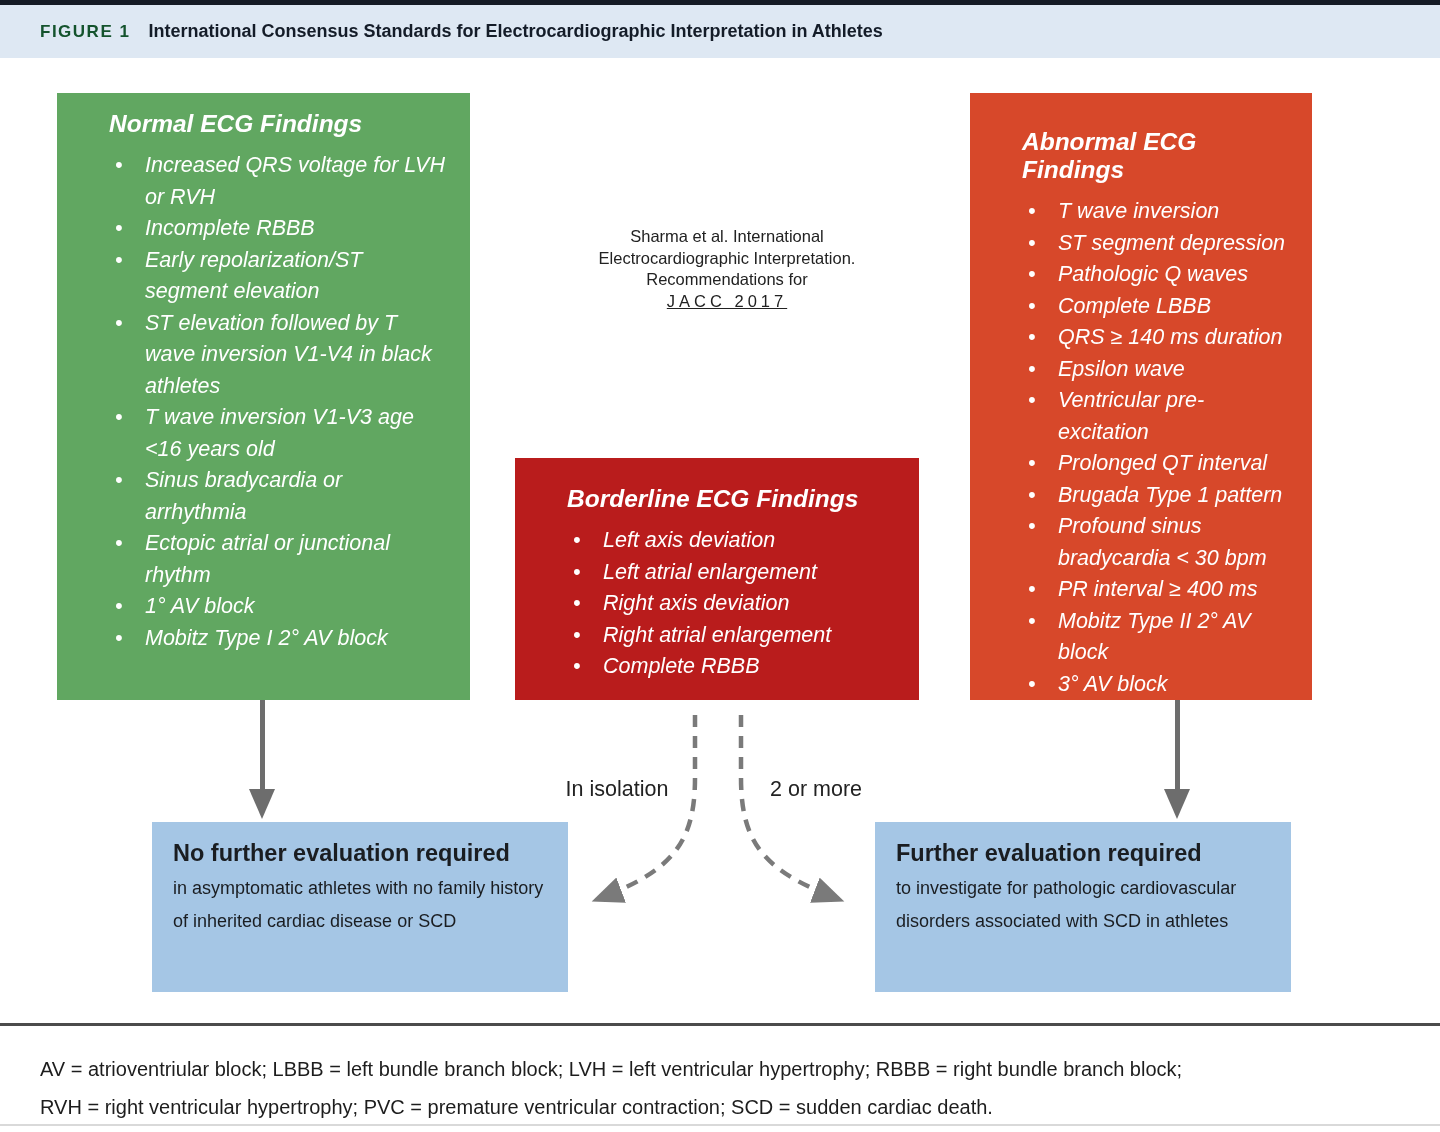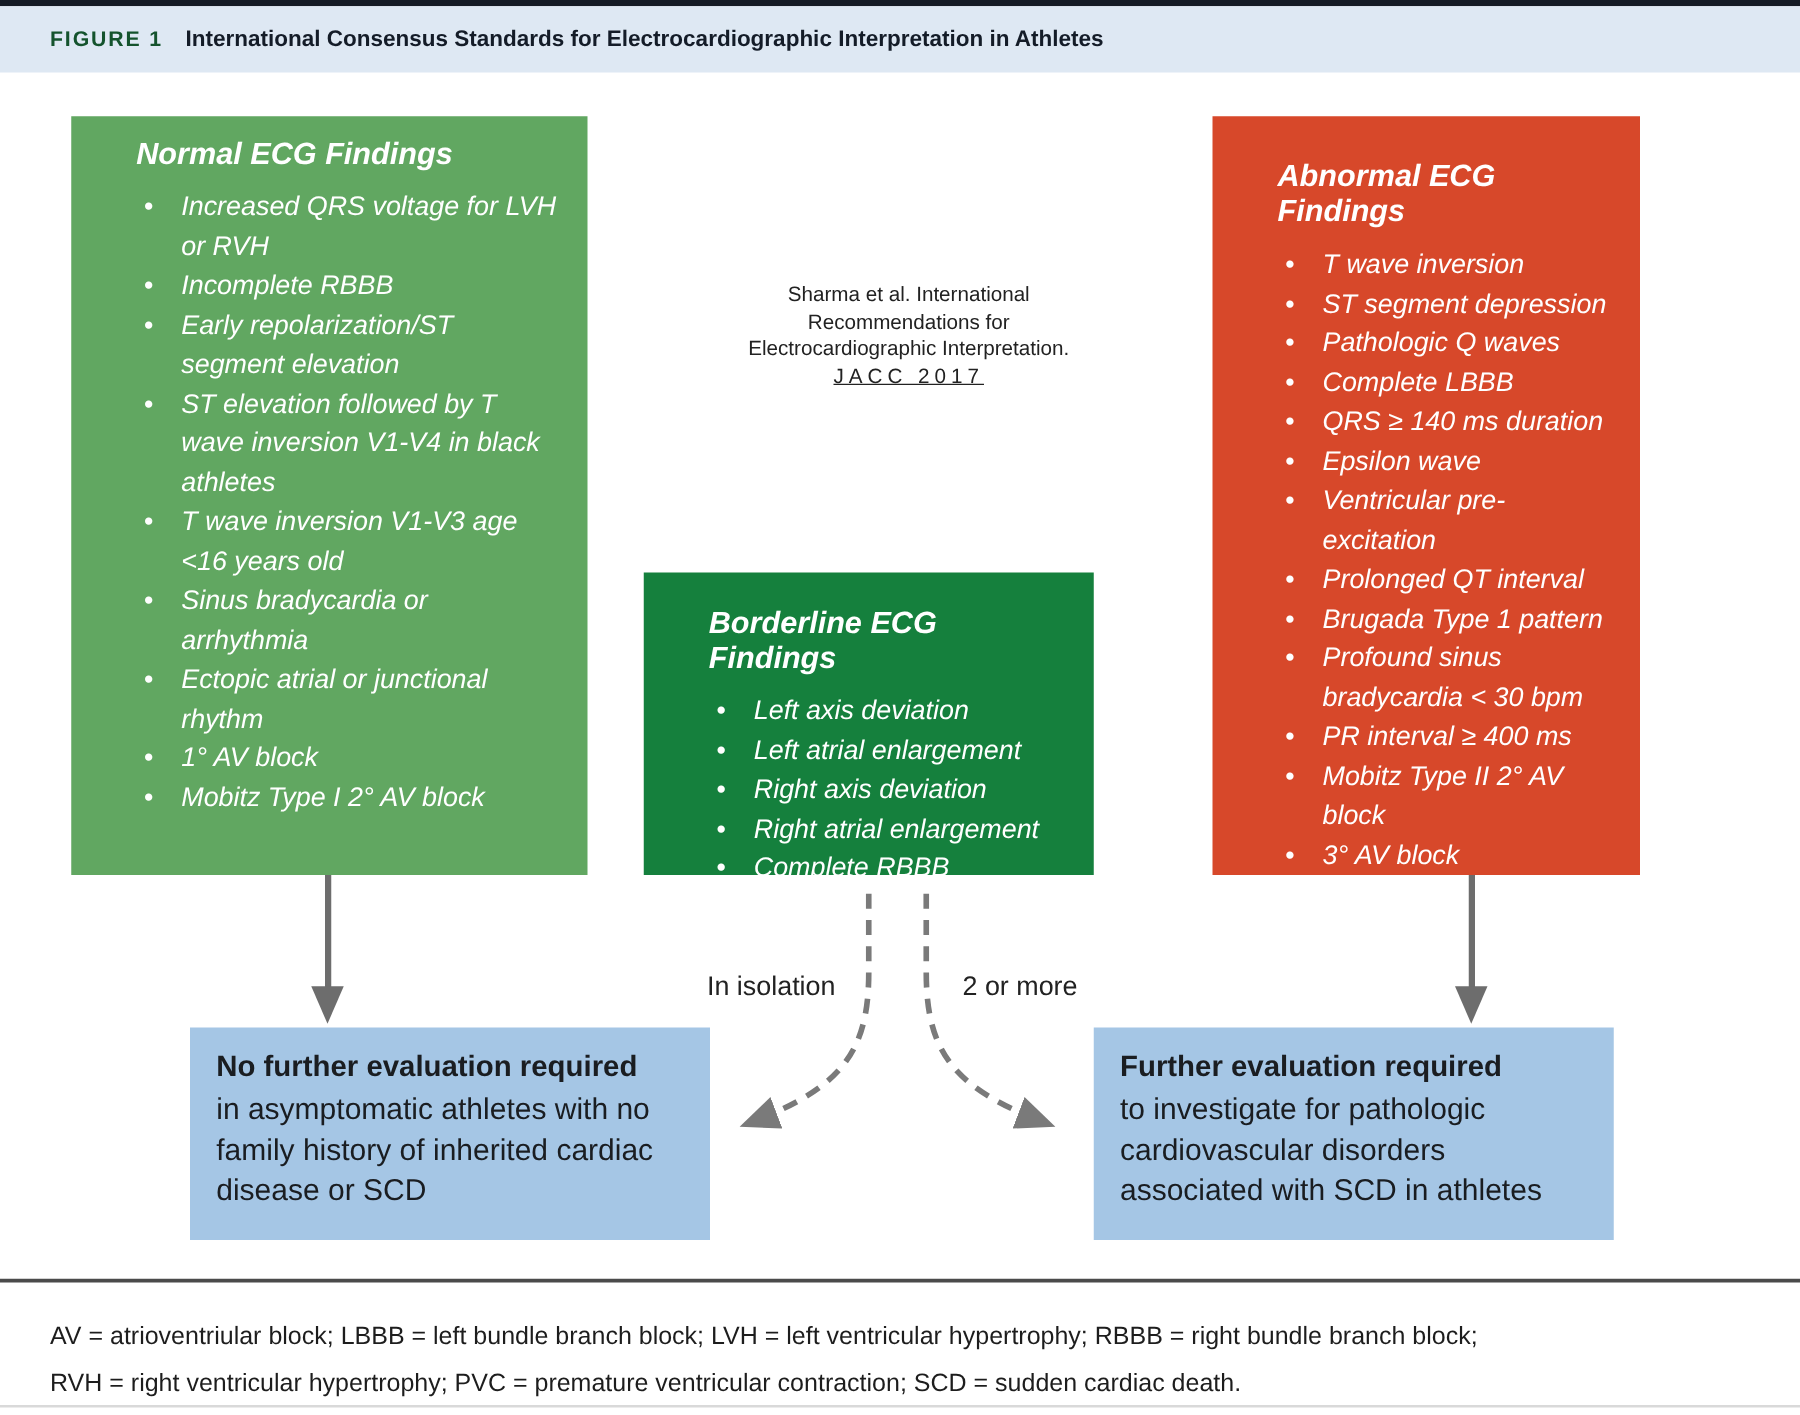--- a/index.html
+++ b/index.html
@@ -13,21 +13,21 @@
     position:absolute; left:0; top:5px; width:1440px; height:53px;
     background:#dee8f3; display:flex; align-items:center; padding-left:40px; box-sizing:border-box;
   }
   .fig-label { color:#14532d; font-weight:bold; font-size:17px; letter-spacing:1.5px; }
   .fig-title { color:#141c28; font-weight:bold; font-size:18px; margin-left:18px; }
 
   
   .panel { position:absolute; color:#ffffff; box-sizing:border-box;font-style:italic; }
   .panel-normal    { left:57px;  top:93px;  width:413px; height:607px; background:#61a761; padding-top:17px; }
   .panel-abnormal  { left:970px; top:93px;  width:342px; height:607px; background:#d7482a; padding-top:35px; }
-  .panel-borderline{ left:515px; top:458px; width:360px; height:242px; background:#15803d; padding-top:27px; }
+  .panel-borderline{ left:515px; top:458px; width:404px; height:242px; background:#b91c1c; padding-top:27px; }
   .panel h2 { margin:0 0 12px 0; padding:0 20px 0 52px; font-size:24.5px; font-weight:bold; }
   .panel ul { list-style:none; margin:0; padding:0 24px 0 58px; }
   .panel li { display:flex; font-size:21.5px; line-height:31.5px; }
   .panel .dot { flex:0 0 30px; }
   .panel .itx { flex:1 1 auto; }
 
   
   .citation {
     position:absolute; left:527px; top:226px; width:400px; text-align:center;
     color:#222222; font-size:16.5px; line-height:21.5px;
@@ -52,21 +52,21 @@
   .label-right { left:770px; }
 
   
   .outcome {
     position:absolute; top:822px; width:416px; height:170px; background:#a5c6e5;
     color:#1a1d21; box-sizing:border-box; padding:18px 20px 0 21px;
   }
   .outcome-left  { left:152px; }
   .outcome-right { left:875px; }
   .outcome h3 { margin:0 0 5px 0; font-size:23.5px; font-weight:bold; }
-  .outcome p  { margin:0; font-size:24px; line-height:32.5px; }
+  .outcome p  { margin:0; font-size:18px; line-height:32.5px; }
 
   
   .footnote-sep { position:absolute; left:0; top:1023px; width:1440px; height:3px; background:#4b4b4b; }
   .footnote { position:absolute; left:40px; top:1050px; width:1370px; color:#1d1d1d; font-size:20px; line-height:38px; }
   .bottom-line { position:absolute; left:0; top:1124px; width:1440px; height:2px; background:#d9d9d9; }
 </style>
 </head>
 <body>
 
 <div id="page">
@@ -115,22 +115,22 @@
         </li>
         <li>
           <span class="dot">•</span>
           <span class="itx">Mobitz Type I 2° AV block</span>
         </li>
       </ul>
   </div>
 
   <div class="citation">
     <div>Sharma et al. International</div>
+    <div>Electrocardiographic Interpretation.</div>
     <div>Recommendations for</div>
-    <div>Electrocardiographic Interpretation.</div>
     <div class="jacc">JACC 2017</div>
   </div>
 
   <div class="panel panel-abnormal">
     <h2>Abnormal ECG Findings</h2>
     <ul>
         <li>
           <span class="dot">•</span>
           <span class="itx">T wave inversion</span>
         </li>

